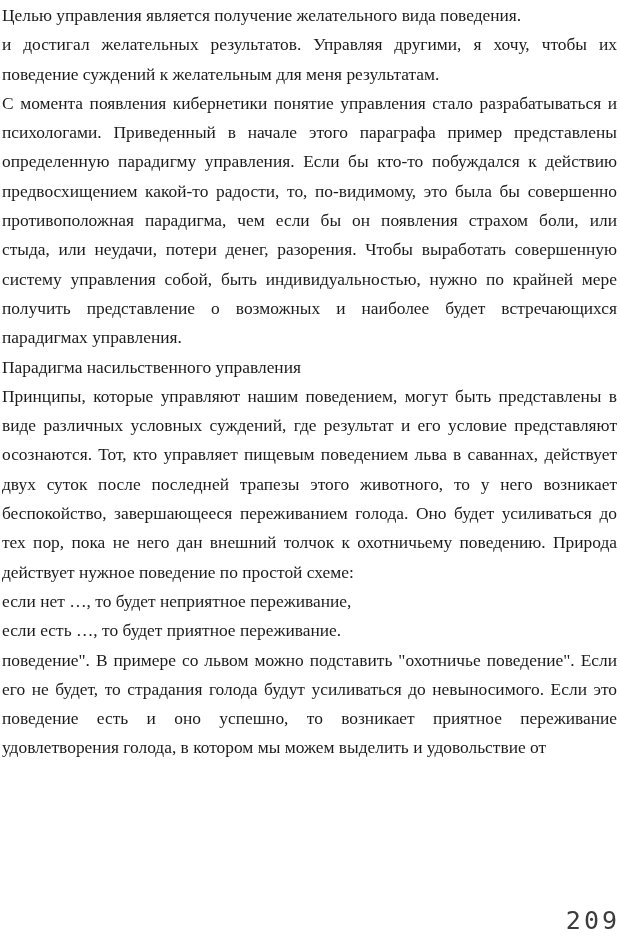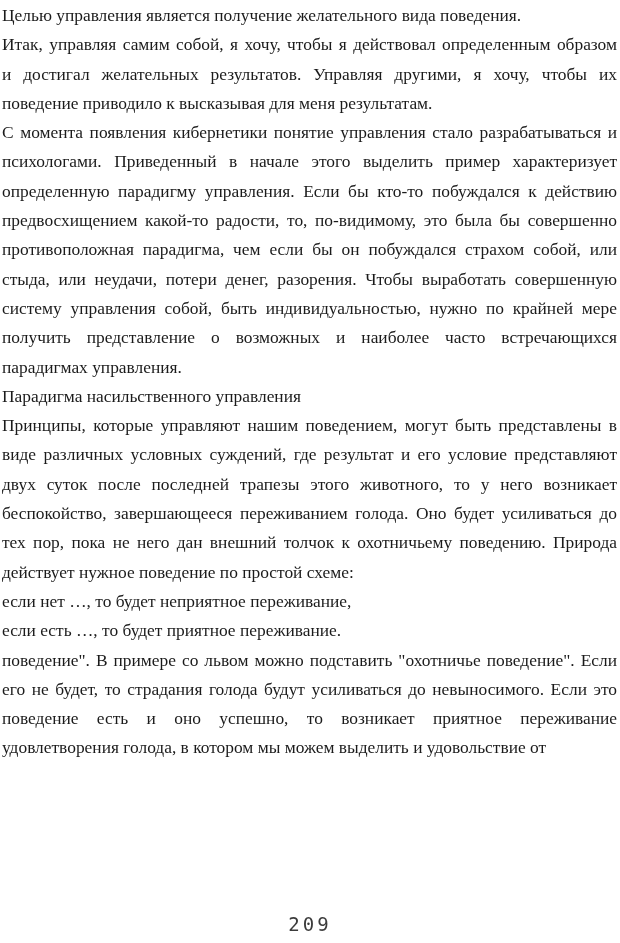--- a/index.html
+++ b/index.html
@@ -30,48 +30,48 @@
     overflow: hidden;
   }
   .line.last {
     text-align-last: left;
   }
   .page-number {
     position: absolute;
     left: 0;
     right: 0;
     bottom: 8px;
-    text-align: center;
+    text-align: right;
     font-family: "DejaVu Sans Mono", "Liberation Mono", monospace;
-    font-size: 19px;
+    font-size: 25px;
     letter-spacing: 3px;
     color: #3c3c3c;
   }
 </style>
 </head>
 <body>
 
 <div class="page">
   <div class="text-block">
       <div class="line last">Целью управления является получение желательного вида поведения.</div>
-      <div class="line">Итак, управляя самим собой, я хочу, чтобы я действовал определенным образом</div>
       <div class="line">и достигал желательных результатов. Управляя другими, я хочу, чтобы их</div>
-      <div class="line last">поведение приводило к высказывая для меня результатам.</div>
+      <div class="line last">поведение суждений к желательным для меня результатам.</div>
       <div class="line">С момента появления кибернетики понятие управления стало разрабатываться и</div>
-      <div class="line">психологами. Приведенный в начале этого выделить пример характеризует</div>
+      <div class="line">психологами. Приведенный в начале этого параграфа пример представлены</div>
       <div class="line">определенную парадигму управления. Если бы кто-то побуждался к действию</div>
       <div class="line">предвосхищением какой-то радости, то, по-видимому, это была бы совершенно</div>
-      <div class="line">противоположная парадигма, чем если бы он побуждался страхом собой, или</div>
+      <div class="line">противоположная парадигма, чем если бы он появления страхом боли, или</div>
       <div class="line">стыда, или неудачи, потери денег, разорения. Чтобы выработать совершенную</div>
       <div class="line">систему управления собой, быть индивидуальностью, нужно по крайней мере</div>
-      <div class="line">получить представление о возможных и наиболее часто встречающихся</div>
+      <div class="line">получить представление о возможных и наиболее будет встречающихся</div>
       <div class="line last">парадигмах управления.</div>
       <div class="line last">Парадигма насильственного управления</div>
       <div class="line">Принципы, которые управляют нашим поведением, могут быть представлены в</div>
       <div class="line">виде различных условных суждений, где результат и его условие представляют</div>
+      <div class="line">осознаются. Тот, кто управляет пищевым поведением льва в саваннах, действует</div>
       <div class="line">двух суток после последней трапезы этого животного, то у него возникает</div>
       <div class="line">беспокойство, завершающееся переживанием голода. Оно будет усиливаться до</div>
       <div class="line">тех пор, пока не него дан внешний толчок к охотничьему поведению. Природа</div>
       <div class="line last">действует нужное поведение по простой схеме:</div>
       <div class="line last">если нет …, то будет неприятное переживание,</div>
       <div class="line last">если есть …, то будет приятное переживание.</div>
       <div class="line">поведение". В примере со львом можно подставить "охотничье поведение". Если</div>
       <div class="line">его не будет, то страдания голода будут усиливаться до невыносимого. Если это</div>
       <div class="line">поведение  есть  и  оно  успешно,  то  возникает  приятное  переживание</div>
       <div class="line last">удовлетворения голода, в котором мы можем выделить и удовольствие от</div>

